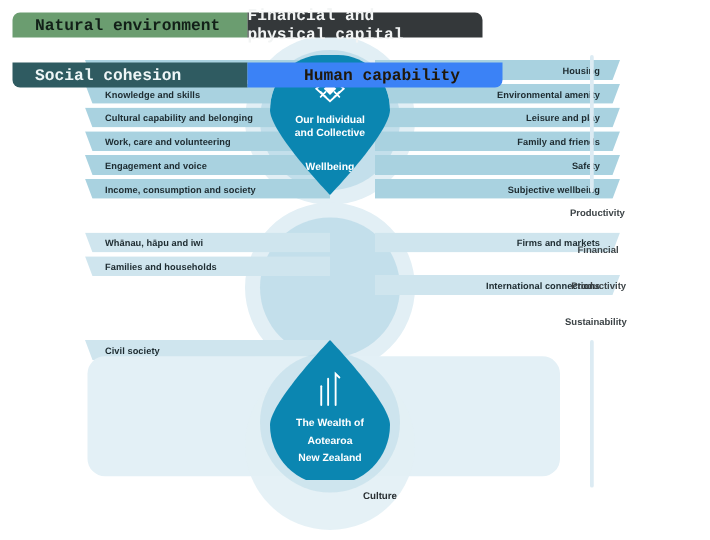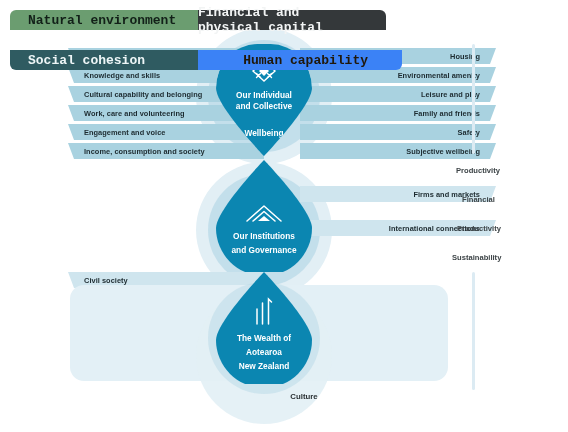--- a/index.html
+++ b/index.html
@@ -161,44 +161,37 @@
       </svg>
       <div class="pin-label" style="margin-top:6px;">Our Individual</div>
       <div class="pin-label" style="margin-top:0;">and Collective</div>
       <div class="pin-label" style="margin-top:16px;text-align:right;">Wellbeing</div>
     </div>
   </div>
 
   <div class="halo halo-faint" style="left:196px;top:162px;width:136px;height:136px;"></div>
   <div class="halo" style="left:208px;top:174px;width:112px;height:112px;opacity:.8;"></div>
 
+  <div class="pill pill-left pill-pale" style="top:186px;">
+      <span>Whānau, hāpu and iwi</span>
+    </div>
+  <div class="pill pill-left pill-pale" style="top:205px;">
+      <span>Families and households</span>
+    </div>
   <div class="pill pill-left pill-pale" style="top:224px;margin-top:48px;">
       <span>Civil society</span>
     </div>
 
   <div class="pill pill-right pill-pale" style="top:186px;">
       <span>Firms and markets</span>
     </div>
   <div class="pill pill-right pill-pale" style="top:220px;">
       <span>International connections</span>
     </div>
 
-  <div class="drop-up" style="left:216px;top:160px;">
-    <div class="drop-inner" style="justify-content:flex-end;padding-bottom:16px;">
-      <svg class="pin-icon" width="38" height="20" viewBox="0 0 38 20" style="margin-bottom:5px;">
-        <g stroke="#ffffff" stroke-width="1.5" fill="none" stroke-linecap="round" stroke-linejoin="round">
-          <path d="M2 18 L19 3 L36 18"></path>
-          <path d="M8 18 L19 8.5 L30 18"></path>
-        </g>
-        <path d="M19 13 L25 18 L13 18 Z" fill="#ffffff"></path>
-      </svg>
-      <div class="pin-label">Our Institutions</div>
-      <div class="pin-label">and Governance</div>
-    </div>
-  </div>
 
   <div id="wealth-panel"></div>
 
   <div class="quad" id="quad-natural">
     <span>Natural environment</span>
   </div>
   <div class="quad" id="quad-social">
     <span>Social cohesion</span>
   </div>
   <div class="quad" id="quad-financial">

